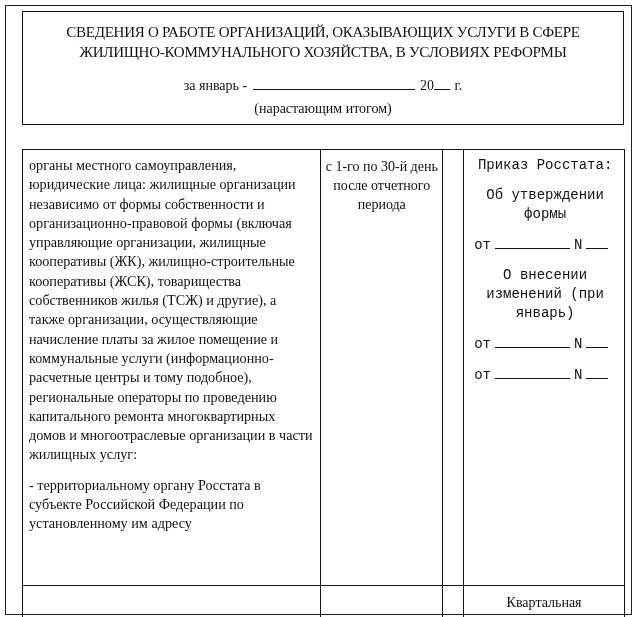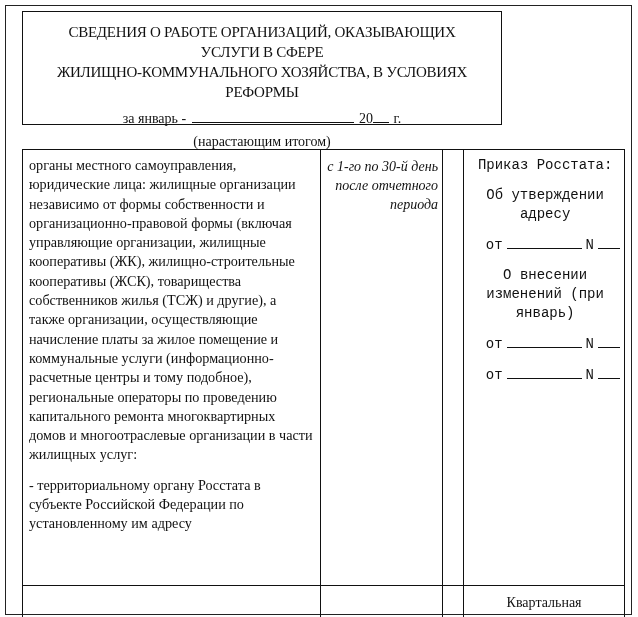--- a/index.html
+++ b/index.html
@@ -7,29 +7,29 @@
     width: 638px; height: 617px; position: relative; overflow: hidden;
     font-family: "Liberation Serif", "DejaVu Serif", serif;
     color: #111111;
   }
   .outer-frame {
     position: absolute; left: 5px; top: 5px; width: 627px; height: 610px;
     border-left: 1px solid #222; border-top: 1px solid #222; border-right: 1px solid #222; border-bottom: 1px solid #222;
     box-sizing: border-box;
   }
   .title-box {
-    position: absolute; left: 22px; top: 11px; width: 480px; height: 114px;
+    position: absolute; left: 22px; top: 11px; width: 602px; height: 114px;
     border: 1px solid #111; box-sizing: border-box; text-align: center;
   }
   .title {
     margin: 10px 10px 0 10px; font-size: 15.5px; line-height: 20px;
     letter-spacing: -0.3px; transform: scaleX(0.97);
   }
   .period {
-    margin-top: 6px; font-size: 14px; line-height: 18px;
+    margin-top: 13px; font-size: 14px; line-height: 18px;
   }
   .period .blank {
     display: inline-block; width: 162px; border-bottom: 1px solid #111;
     height: 14px; vertical-align: baseline; margin: 0 2px;
   }
   .period .blank-short {
     display: inline-block; width: 16px; border-bottom: 1px solid #111;
     height: 14px; vertical-align: baseline; margin: 0 1px 0 0;
   }
   .cumulative { margin-top: 5px; font-size: 14px; line-height: 18px; }
@@ -44,24 +44,24 @@
   table.main tr.header td { height: 48px; vertical-align: top; text-align: center; }
   .hcell { padding-top: 4px; line-height: 19px; }
   .hcell-left { padding-top: 6px; line-height: 19px; }
   .col1 { width: 297px; }
   .col2 { width: 121px; }
   .col3 { width: 21px; }
   .col4 { width: 160px; }
 
   .body-left { padding: 6px 6px 0 6px; line-height: 19.3px; font-size: 14.2px; }
   .body-left p { margin: 0 0 11px 0; }
-  .body-mid { padding: 7px 4px 0 4px; text-align: right; line-height: 19px; font-style: italic; }
+  .body-mid { padding: 7px 4px 0 4px; text-align: center; line-height: 19px; }
   .body-right { padding: 6px 4px 0 6px; text-align: center; line-height: 19px; font-family: Liberation Mono, monospace; }
   .body-right p { margin: 0 0 11px 0; }
-  .order-line { text-align: right; padding-left: 4px; }
+  .order-line { text-align: left; padding-left: 4px; }
   .ul-long { display: inline-block; width: 75px; border-bottom: 1px solid #111; height: 13px; vertical-align: baseline; margin: 0 4px; }
   .ul-short { display: inline-block; width: 22px; border-bottom: 1px solid #111; height: 13px; vertical-align: baseline; margin-left: 4px; }
   tr.footer td { height: 32px; }
   .footer-right { text-align: center; padding-top: 7px; line-height: 19px; }
 </style>
 </head>
 <body>
 
 <div class="outer-frame"></div>
 
@@ -94,21 +94,21 @@
         <p>- территориальному органу Росстата в субъекте Российской Федерации по установленному им адресу</p>
       </div>
     </td>
     <td>
       <div class="body-mid">с 1-го по 30-й день после отчетного периода</div>
     </td>
     <td></td>
     <td>
       <div class="body-right">
         <p>Приказ Росстата:</p>
-        <p>Об утверждении адресу</p>
+        <p>Об утверждении формы</p>
         <p class="order-line">
           <span>от</span><span class="ul-long"></span><span>N</span><span class="ul-short"></span>
         </p>
         <p>О внесении изменений (при январь)</p>
         <p class="order-line">
           <span>от</span><span class="ul-long"></span><span>N</span><span class="ul-short"></span>
         </p>
         <p class="order-line">
           <span>от</span><span class="ul-long"></span><span>N</span><span class="ul-short"></span>
         </p>

